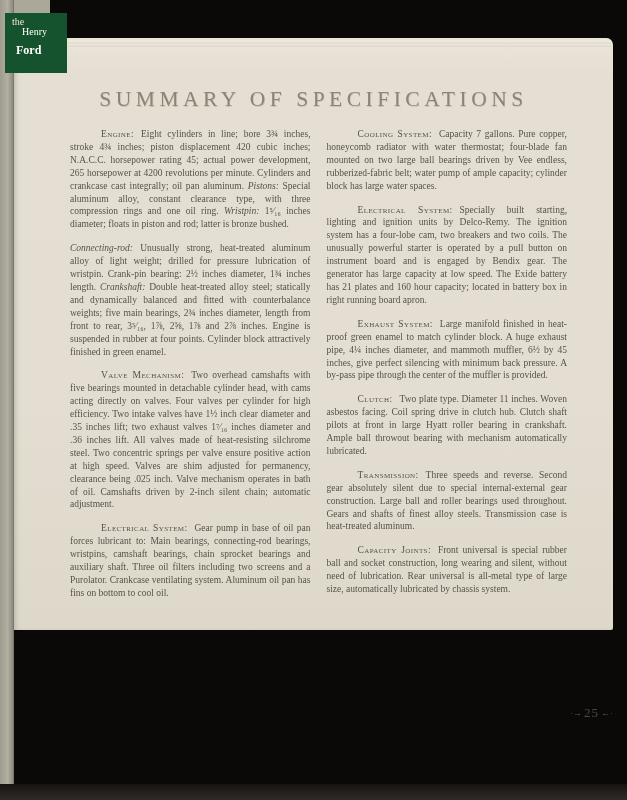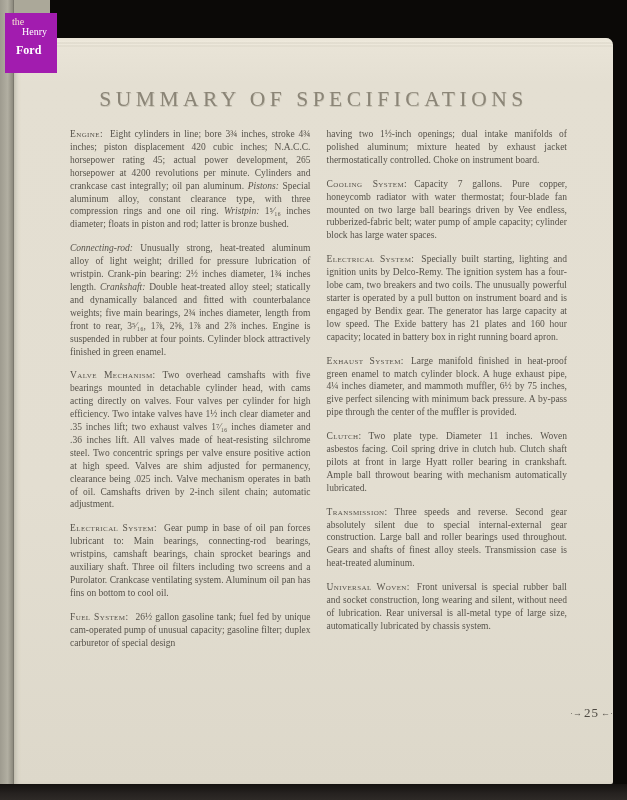--- a/index.html
+++ b/index.html
@@ -16,34 +16,34 @@
   .edge-corner{
     position:absolute;left:0;top:0;width:50px;height:14px;
     background:#aba899;
   }
   .bottom-band{
     position:absolute;left:0;bottom:0;width:627px;height:16px;
     background:linear-gradient(180deg,#151210 0%,#262220 60%,#2e2a27 100%);
   }
   
   .paper{
-    position:absolute;left:14px;top:38px;width:599px;height:746px;
+    position:absolute;left:14px;top:38px;width:599px;height:592px;
     background:linear-gradient(180deg,#eae5d8 0%,#e4dfd2 6%,#e3ded1 60%,#ddd8ca 100%);
     border-radius:0 7px 2px 0;
     box-shadow:inset 4px 0 6px -4px #a39f92, inset 0 4px 5px -3px #f4f0e4;
   }
   .paper::before{ 
     content:"";position:absolute;left:0;top:3px;width:100%;height:6px;
     background:repeating-linear-gradient(180deg,#efeadd 0 1px,#ded9cb 1px 3px);
     opacity:.6;border-radius:0 7px 0 0;
   }
   
   .logo{
-    position:absolute;left:5px;top:13px;width:52px;height:60px;
-    background:#a21caf;z-index:5;
+    position:absolute;left:5px;top:13px;width:62px;height:60px;
+    background:#14532d;z-index:5;
     color:#ffffff;
   }
   .logo .the{position:absolute;left:7px;top:3px;font-size:10px;color:#f4e4d2;font-family:"Liberation Serif",serif;}
   .logo .henry{position:absolute;left:17px;top:13px;font-size:10px;font-weight:normal;font-family:"Liberation Serif",serif;}
   .logo .ford{position:absolute;left:11px;top:30px;font-size:12px;font-weight:bold;font-family:"Liberation Serif",serif;}
   
   .page-title{
     margin:49px 0 0 0;text-align:center;
     font-size:21.5px;font-weight:400;letter-spacing:4.5px;
     color:#8b8577;
@@ -59,20 +59,21 @@
   .para{
     margin:0 0 11px 0;
     font-size:9.5px;line-height:12.9px;
     text-align:justify;
     color:#56524a;
   }
   .sc-label{
     font-variant:small-caps;
     letter-spacing:0.4px;
     margin-right:7px;
+    margin-left:31px;
   }
   .ital{font-style:italic;}
   
   .folio{
     position:absolute;left:0;top:667px;width:100%;
     text-align:right;color:#4d4942;font-size:13px;
   }
   .folio .arrow{font-size:9px;color:#5a564e;position:relative;top:-1px;}
   .folio .num{letter-spacing:1px;padding:0 2px;}
 </style>
@@ -84,30 +85,28 @@
 <div class="bottom-band"></div>
 
 <div class="paper">
   <h1 class="page-title">SUMMARY OF SPECIFICATIONS</h1>
   <div class="columns">
     <div class="col" id="col-left">
         <p class="para"><span class="sc-label">Engine:</span><span>Eight cylinders in line; bore 3¾ inches, stroke 4¾ inches; piston displacement 420 cubic inches; N.A.C.C. horsepower rating 45; actual power development, 265 horsepower at 4200 revolutions per minute. Cylinders and crankcase cast integrally; oil pan aluminum. </span><span class="ital">Pistons:</span><span> Special aluminum alloy, constant clearance type, with three compression rings and one oil ring. </span><span class="ital">Wristpin:</span><span> 1⁵⁄₁₆ inches diameter; floats in piston and rod; latter is bronze bushed.</span></p>
         <p class="para"><span class="ital">Connecting-rod:</span><span> Unusually strong, heat-treated aluminum alloy of light weight; drilled for pressure lubrication of wristpin. Crank-pin bearing: 2½ inches diameter, 1¾ inches length. </span><span class="ital">Crankshaft:</span><span> Double heat-treated alloy steel; statically and dynamically balanced and fitted with counterbalance weights; five main bearings, 2¾ inches diameter, length from front to rear, 3⁵⁄₁₆, 1⅞, 2⅝, 1⅞ and 2⅞ inches. Engine is suspended in rubber at four points. Cylinder block attractively finished in green enamel.</span></p>
         <p class="para"><span class="sc-label">Valve Mechanism:</span><span>Two overhead camshafts with five bearings mounted in detachable cylinder head, with cams acting directly on valves. Four valves per cylinder for high efficiency. Two intake valves have 1½ inch clear diameter and .35 inches lift; two exhaust valves 1⁷⁄₁₆ inches diameter and .36 inches lift. All valves made of heat-resisting silchrome steel. Two concentric springs per valve ensure positive action at high speed. Valves are shim adjusted for permanency, clearance being .025 inch. Valve mechanism operates in bath of oil. Camshafts driven by 2-inch silent chain; automatic adjustment.</span></p>
         <p class="para"><span class="sc-label">Electrical System:</span><span>Gear pump in base of oil pan forces lubricant to: Main bearings, connecting-rod bearings, wristpins, camshaft bearings, chain sprocket bearings and auxiliary shaft. Three oil filters including two screens and a Purolator. Crankcase ventilating system. Aluminum oil pan has fins on bottom to cool oil.</span></p>
-        <p class="para"><span class="sc-label">Fuel System:</span><span>26½ gallon gasoline tank; fuel fed by unique cam-operated pump of unusual capacity; gasoline filter; duplex carburetor of special design</span></p>
       </div>
     <div class="col" id="col-right">
-        <p class="para"><span>having two 1½-inch openings; dual intake manifolds of polished aluminum; mixture heated by exhaust jacket thermostatically controlled. Choke on instrument board.</span></p>
         <p class="para"><span class="sc-label">Cooling System:</span><span>Capacity 7 gallons. Pure copper, honeycomb radiator with water thermostat; four-blade fan mounted on two large ball bearings driven by Vee endless, rubberized-fabric belt; water pump of ample capacity; cylinder block has large water spaces.</span></p>
         <p class="para"><span class="sc-label">Electrical System:</span><span>Specially built starting, lighting and ignition units by Delco-Remy. The ignition system has a four-lobe cam, two breakers and two coils. The unusually powerful starter is operated by a pull button on instrument board and is engaged by Bendix gear. The generator has large capacity at low speed. The Exide battery has 21 plates and 160 hour capacity; located in battery box in right running board apron.</span></p>
-        <p class="para"><span class="sc-label">Exhaust System:</span><span>Large manifold finished in heat-proof green enamel to match cylinder block. A huge exhaust pipe, 4¼ inches diameter, and mammoth muffler, 6½ by 75 inches, give perfect silencing with minimum back pressure. A by-pass pipe through the center of the muffler is provided.</span></p>
+        <p class="para"><span class="sc-label">Exhaust System:</span><span>Large manifold finished in heat-proof green enamel to match cylinder block. A huge exhaust pipe, 4¼ inches diameter, and mammoth muffler, 6½ by 45 inches, give perfect silencing with minimum back pressure. A by-pass pipe through the center of the muffler is provided.</span></p>
         <p class="para"><span class="sc-label">Clutch:</span><span>Two plate type. Diameter 11 inches. Woven asbestos facing. Coil spring drive in clutch hub. Clutch shaft pilots at front in large Hyatt roller bearing in crankshaft. Ample ball throwout bearing with mechanism automatically lubricated.</span></p>
         <p class="para"><span class="sc-label">Transmission:</span><span>Three speeds and reverse. Second gear absolutely silent due to special internal-external gear construction. Large ball and roller bearings used throughout. Gears and shafts of finest alloy steels. Transmission case is heat-treated aluminum.</span></p>
-        <p class="para"><span class="sc-label">Universal Woven:</span><span>Front universal is special rubber ball and socket construction, long wearing and silent, without need of lubrication. Rear universal is all-metal type of large size, automatically lubricated by chassis system.</span></p>
+        <p class="para"><span class="sc-label">Capacity Joints:</span><span>Front universal is special rubber ball and socket construction, long wearing and silent, without need of lubrication. Rear universal is all-metal type of large size, automatically lubricated by chassis system.</span></p>
       </div>
   </div>
   <div class="folio">
     <span class="arrow">·→</span><span class="num">25</span><span class="arrow">←·</span>
   </div>
 </div>
 
 <div class="logo">
   <span class="the">the</span>
   <span class="henry">Henry</span>

